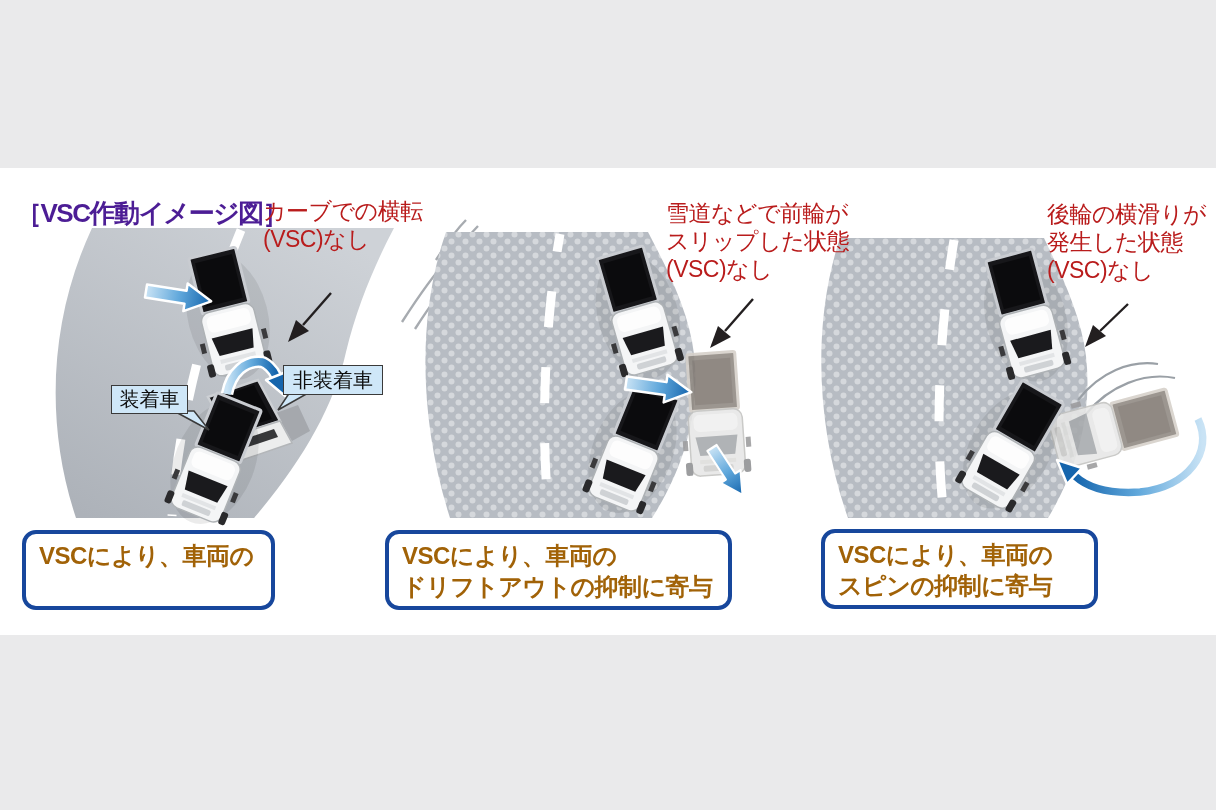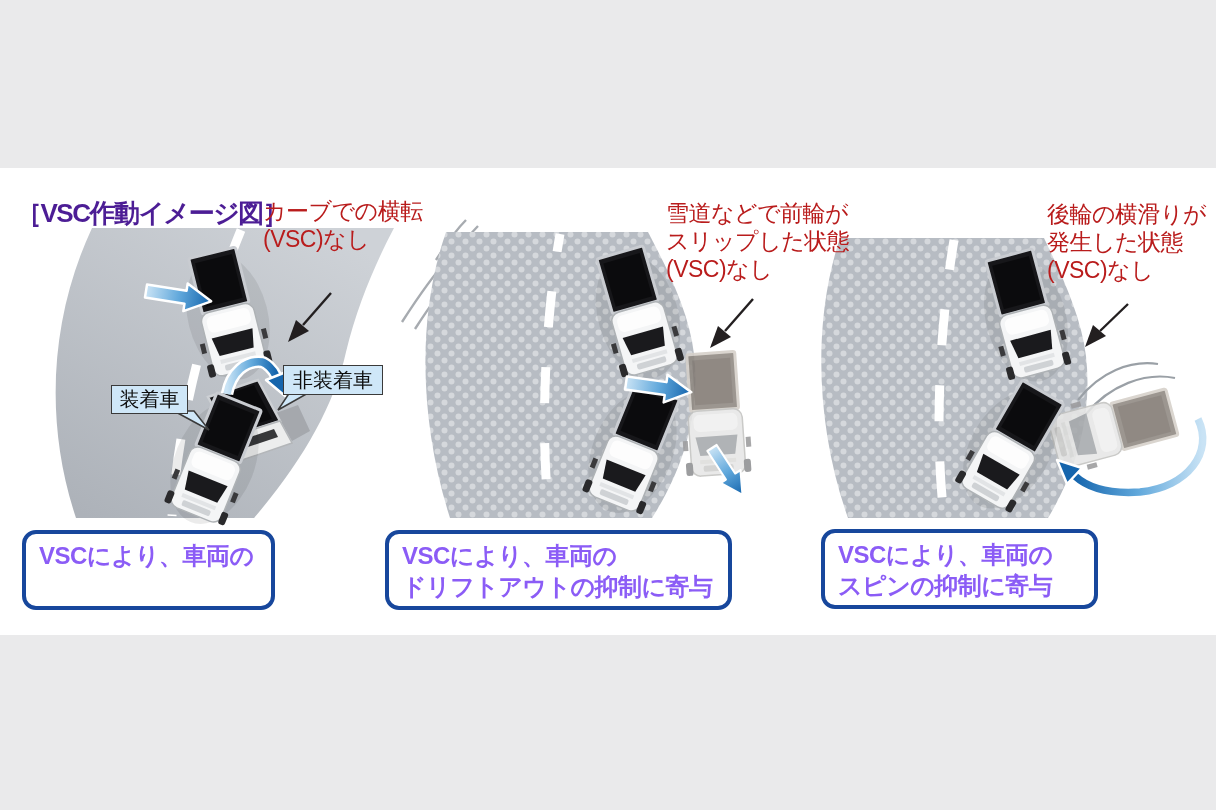--- a/index.html
+++ b/index.html
@@ -11,21 +11,21 @@
   svg.art{position:absolute;top:0;left:0;}
   .title{position:absolute;left:16px;top:196px;font-size:26px;font-weight:700;color:#4c1d95;letter-spacing:-1.5px;white-space:nowrap;}
   .caption{position:absolute;font-size:23px;line-height:28px;color:#b91c1c;letter-spacing:-0.5px;white-space:nowrap;}
   .cap1{left:263px;top:197px;}
   .cap2{left:666px;top:199px;}
   .cap3{left:1047px;top:200px;}
   .cl{display:block;}
   .vlabel{position:absolute;background:#cfe7f8;border:1.5px solid #3a3a3a;font-size:20px;font-weight:500;color:#0d0d0d;text-align:center;white-space:nowrap;}
   .vl-eq{left:111px;top:385px;width:75px;height:27px;line-height:27px;}
   .vl-ne{left:283px;top:365px;width:98px;height:28px;line-height:28px;}
-  .result{position:absolute;box-sizing:border-box;height:80px;background:#ffffff;border:4px solid #17479c;border-radius:14px;color:#8b5cf6;font-size:24px;font-weight:700;line-height:31px;padding:6px 0 0 13px;letter-spacing:-0.5px;white-space:nowrap;}
+  .result{position:absolute;box-sizing:border-box;height:80px;background:#ffffff;border:4px solid #17479c;border-radius:14px;color:#a16207;font-size:24px;font-weight:700;line-height:31px;padding:6px 0 0 13px;letter-spacing:-0.5px;white-space:nowrap;}
   .r1{left:22px;top:530px;width:253px;}
   .r2{left:385px;top:530px;width:347px;}
   .r3{left:821px;top:529px;width:277px;}
   .rl{display:block;}
 </style>
 </head>
 <body>
 
 <div class="stage">
 

